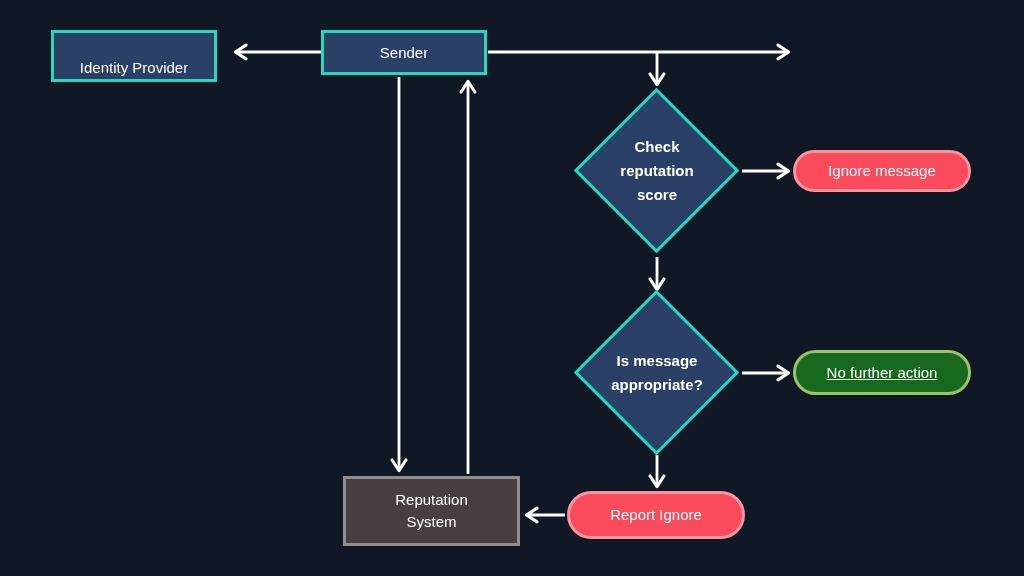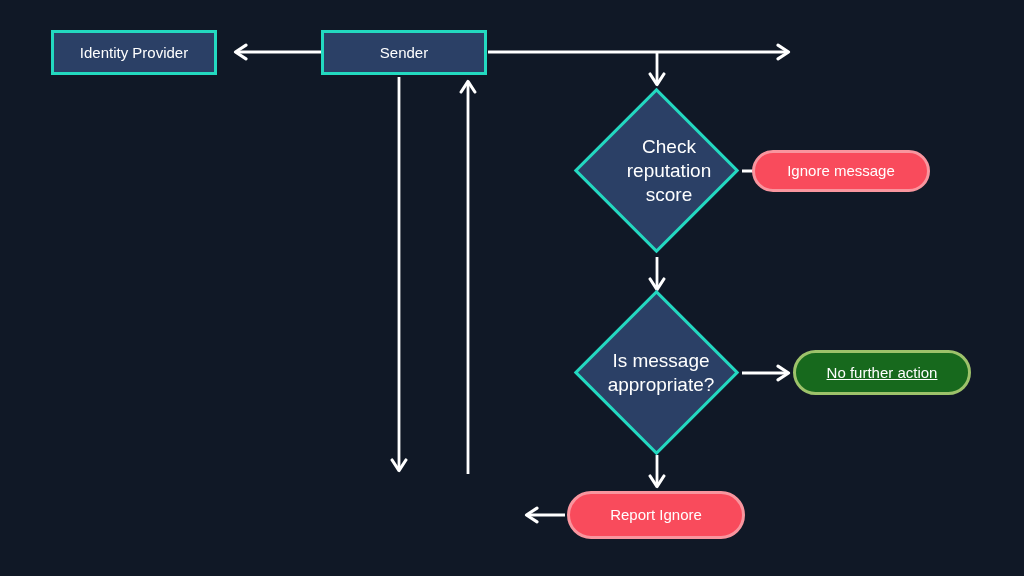--- a/index.html
+++ b/index.html
@@ -76,25 +76,26 @@
     height: 117px;
     transform: rotate(45deg);
     background: var(--node-fill);
     border: 3px solid var(--node-border);
   }
   .diamond-label {
     position: absolute;
     z-index: 3;
     display: flex;
     align-items: center;
-    justify-content: flex-end;
+    justify-content: center;
     text-align: center;
-    font-size: 19px;
+    font-size: 15px;
     line-height: 24px;
     color: var(--text);
+    font-weight: bold;
   }
   .wrap-narrow { width: 96px; }
   .wrap-mid { width: 112px; }
   .wrap-box { width: 110px; display: inline-block; }
 </style>
 </head>
 <body>
 
 <div class="canvas">
 
@@ -113,45 +114,48 @@
     <line class="edge" x1="657" y1="53" x2="657" y2="84" marker-end="url(#arrowEnd)"></line>
     <line class="edge" x1="742" y1="171" x2="788" y2="171" marker-end="url(#arrowEnd)"></line>
     <line class="edge" x1="657" y1="257" x2="657" y2="289" marker-end="url(#arrowEnd)"></line>
     <line class="edge" x1="742" y1="373" x2="788" y2="373" marker-end="url(#arrowEnd)"></line>
     <line class="edge" x1="657" y1="455" x2="657" y2="486" marker-end="url(#arrowEnd)"></line>
     <line class="edge" x1="565" y1="515" x2="527" y2="515" marker-end="url(#arrowEnd)"></line>
     <line class="edge" x1="399" y1="77" x2="399" y2="470" marker-end="url(#arrowEnd)"></line>
     <line class="edge" x1="468" y1="474" x2="468" y2="82" marker-end="url(#arrowEnd)"></line>
   </svg>
 
-  <div class="node proc" style="left:51px; top:30px; width:166px; height:45px;">
+  <div class="node proc" style="left:51px; top:30px; width:166px; height:52px;align-items:flex-end;">
     <span>Identity Provider</span>
   </div>
 
   <div class="node proc" style="left:321px; top:30px; width:166px; height:45px;">
     <span>Sender</span>
   </div>
 
 
   <div class="diamond-shape" style="left:598px; top:112px;"></div>
   <div class="diamond-label" style="left:597px; top:131px; width:120px; height:80px;">
     <span class="wrap-narrow">Check reputation score</span>
   </div>
 
-  <div class="node pill-red" style="left:752px; top:150px; width:178px; height:42px;">
+  <div class="node pill-red" style="left:793px; top:150px; width:178px; height:42px;">
     <span>Ignore message</span>
   </div>
 
   <div class="diamond-shape" style="left:598px; top:314px;"></div>
   <div class="diamond-label" style="left:597px; top:333px; width:120px; height:80px;">
     <span class="wrap-mid">Is message appropriate?</span>
   </div>
 
   <div class="node pill-green" style="left:793px; top:350px; width:178px; height:45px;">
     <span>No further action</span>
   </div>
 
   <div class="node pill-red" style="left:567px; top:491px; width:178px; height:48px;">
     <span>Report Ignore</span>
   </div>
 
+  <div class="node gray" style="left:343px; top:476px; width:177px; height:70px;">
+    <span class="wrap-box">Reputation System</span>
+  </div>
 
 </div>
 
 </body></html>

